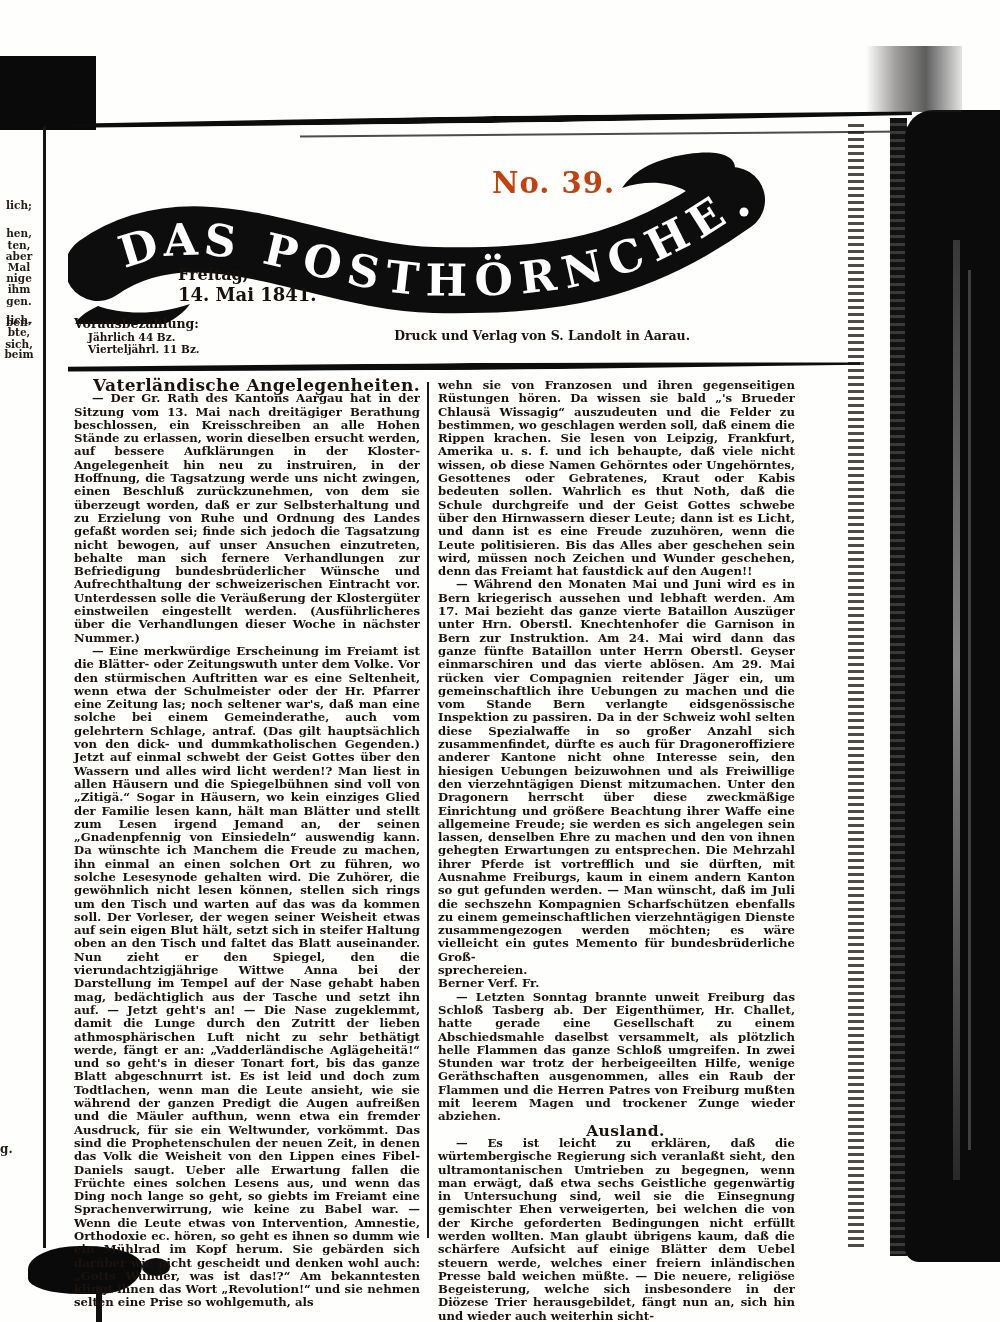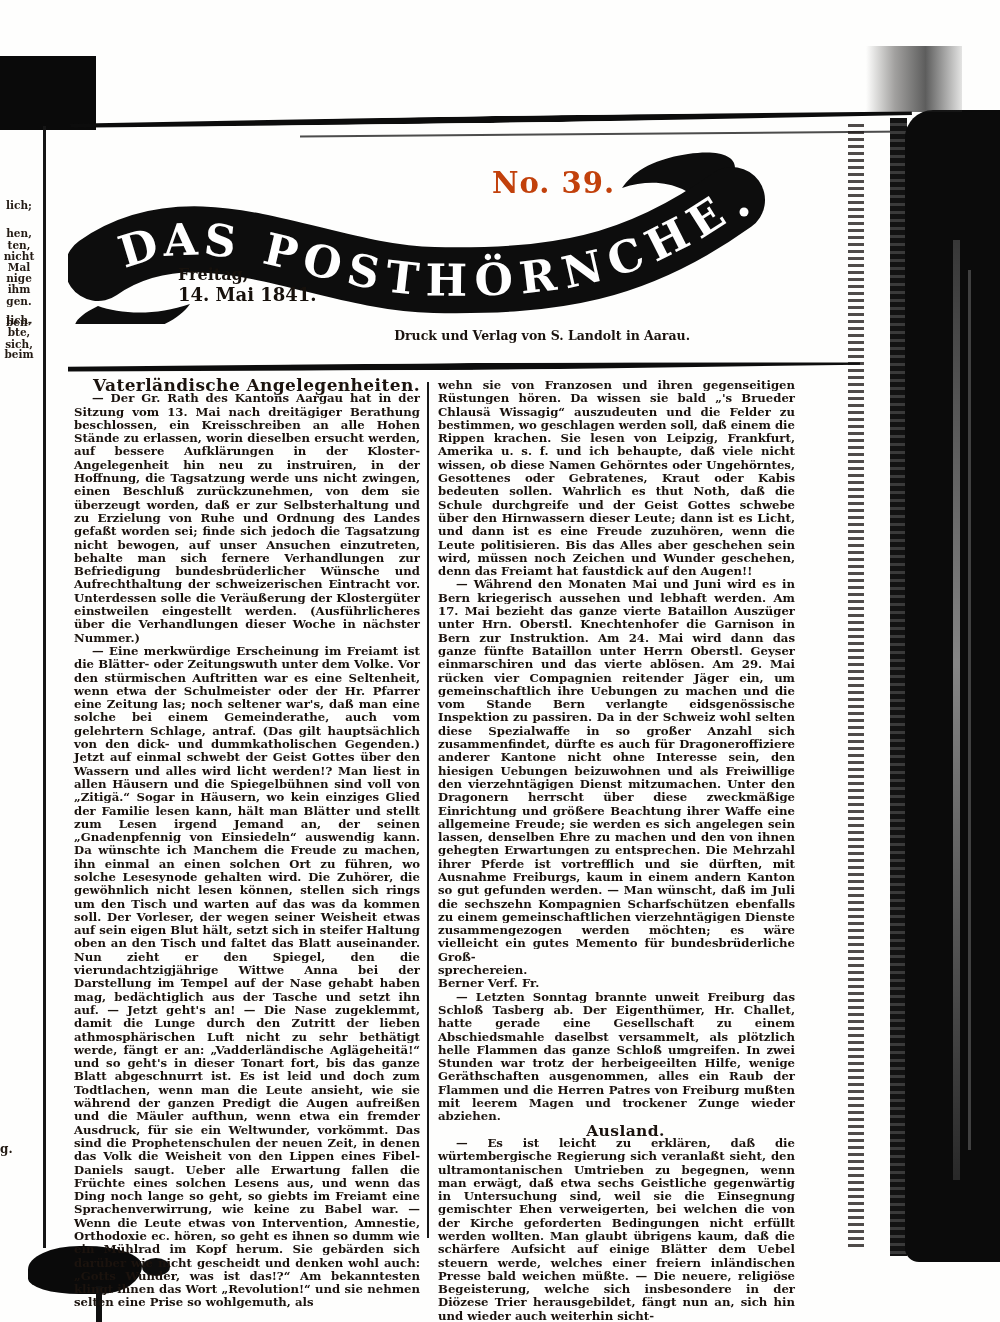--- a/index.html
+++ b/index.html
@@ -83,21 +83,21 @@
   </div>
   <div class="right-smudge"></div>
   <div class="blob1"></div>
   <div class="blob2"></div>
   <div class="bl-line"></div>
 
   <div>
     <div class="mf">lich;</div>
     <div class="mf">hen,</div>
     <div class="mf">ten,</div>
-    <div class="mf">nicht</div>
+    <div class="mf">aber</div>
     <div class="mf">Mal</div>
     <div class="mf">nige</div>
     <div class="mf">ihm</div>
     <div class="mf">gen.</div>
     <div class="mf">lich,</div>
     <div class="mf">ben-</div>
     <div class="mf">bte,</div>
     <div class="mf">sich,</div>
     <div class="mf">beim</div>
   </div>
@@ -111,20 +111,25 @@
     <text font-family="DejaVu Serif, serif" font-size="44" font-weight="bold" fill="#ffffff" letter-spacing="7">
       <textPath href="#ribbonPath" startOffset="26" dominant-baseline="central">DAS POSTHÖRNCHEN</textPath>
     </text>
   </svg>
   <div class="issue-no">No. 39.</div>
   <div class="dateblock">
     <div class="d1">Freitag,</div>
     <div class="d2">14. Mai 1841.</div>
   </div>
 
+  <div class="info-left">
+    <div class="t">Vorausbezahlung:</div>
+    <div class="l">Jährlich 44 Bz.</div>
+    <div class="l">Vierteljährl. 11 Bz.</div>
+  </div>
   <div class="info-center">Druck und Verlag von S. Landolt in Aarau.</div>
   <div class="thickrule"></div>
 
   <div class="colrule"></div>
 
   <div class="col col1">
     <p class="colhead">Vaterländische Angelegenheiten.</p>
     <p>— Der Gr. Rath des Kantons Aargau hat in der Sitzung vom 13. Mai nach dreitägiger Berathung beschlossen, ein Kreisschreiben an alle Hohen Stände zu erlassen, worin dieselben ersucht werden, auf bessere Aufklärungen in der Kloster-Angelegenheit hin neu zu instruiren, in der Hoffnung, die Tagsatzung werde uns nicht zwingen, einen Beschluß zurückzunehmen, von dem sie überzeugt worden, daß er zur Selbsterhaltung und zu Erzielung von Ruhe und Ordnung des Landes gefaßt worden sei; finde sich jedoch die Tagsatzung nicht bewogen, auf unser Ansuchen einzutreten, behalte man sich fernere Verhandlungen zur Befriedigung bundesbrüderlicher Wünsche und Aufrechthaltung der schweizerischen Eintracht vor. Unterdessen solle die Veräußerung der Klostergüter einstweilen eingestellt werden. (Ausführlicheres über die Verhandlungen dieser Woche in nächster Nummer.)</p>
     <p>— Eine merkwürdige Erscheinung im Freiamt ist die Blätter- oder Zeitungswuth unter dem Volke. Vor den stürmischen Auftritten war es eine Seltenheit, wenn etwa der Schulmeister oder der Hr. Pfarrer eine Zeitung las; noch seltener war's, daß man eine solche bei einem Gemeinderathe, auch vom gelehrtern Schlage, antraf. (Das gilt hauptsächlich von den dick- und dummkatholischen Gegenden.) Jetzt auf einmal schwebt der Geist Gottes über den Wassern und alles wird licht werden!? Man liest in allen Häusern und die Spiegelbühnen sind voll von „Zitigä.“ Sogar in Häusern, wo kein einziges Glied der Familie lesen kann, hält man Blätter und stellt zum Lesen irgend Jemand an, der seinen „Gnadenpfennig von Einsiedeln“ auswendig kann. Da wünschte ich Manchem die Freude zu machen, ihn einmal an einen solchen Ort zu führen, wo solche Lesesynode gehalten wird. Die Zuhörer, die gewöhnlich nicht lesen können, stellen sich rings um den Tisch und warten auf das was da kommen soll. Der Vorleser, der wegen seiner Weisheit etwas auf sein eigen Blut hält, setzt sich in steifer Haltung oben an den Tisch und faltet das Blatt auseinander. Nun zieht er den Spiegel, den die vierundachtzigjährige Wittwe Anna bei der Darstellung im Tempel auf der Nase gehabt haben mag, bedächtiglich aus der Tasche und setzt ihn auf. — Jetzt geht's an! — Die Nase zugeklemmt, damit die Lunge durch den Zutritt der lieben athmosphärischen Luft nicht zu sehr bethätigt werde, fängt er an: „Vadderländische Aglägeheitä!“ und so geht's in dieser Tonart fort, bis das ganze Blatt abgeschnurrt ist. Es ist leid und doch zum Todtlachen, wenn man die Leute ansieht, wie sie während der ganzen Predigt die Augen aufreißen und die Mäuler aufthun, wenn etwa ein fremder Ausdruck, für sie ein Weltwunder, vorkömmt. Das sind die Prophetenschulen der neuen Zeit, in denen das Volk die Weisheit von den Lippen eines Fibel-Daniels saugt. Ueber alle Erwartung fallen die Früchte eines solchen Lesens aus, und wenn das Ding noch lange so geht, so giebts im Freiamt eine Sprachenverwirrung, wie keine zu Babel war. — Wenn die Leute etwas von Intervention, Amnestie, Orthodoxie ec. hören, so geht es ihnen so dumm wie ein Mühlrad im Kopf herum. Sie gebärden sich darüber wie nicht gescheidt und denken wohl auch: „Gotts Wunder, was ist das!?“ Am bekanntesten klingt ihnen das Wort „Revolution!“ und sie nehmen selten eine Prise so wohlgemuth, als</p>
   </div>

